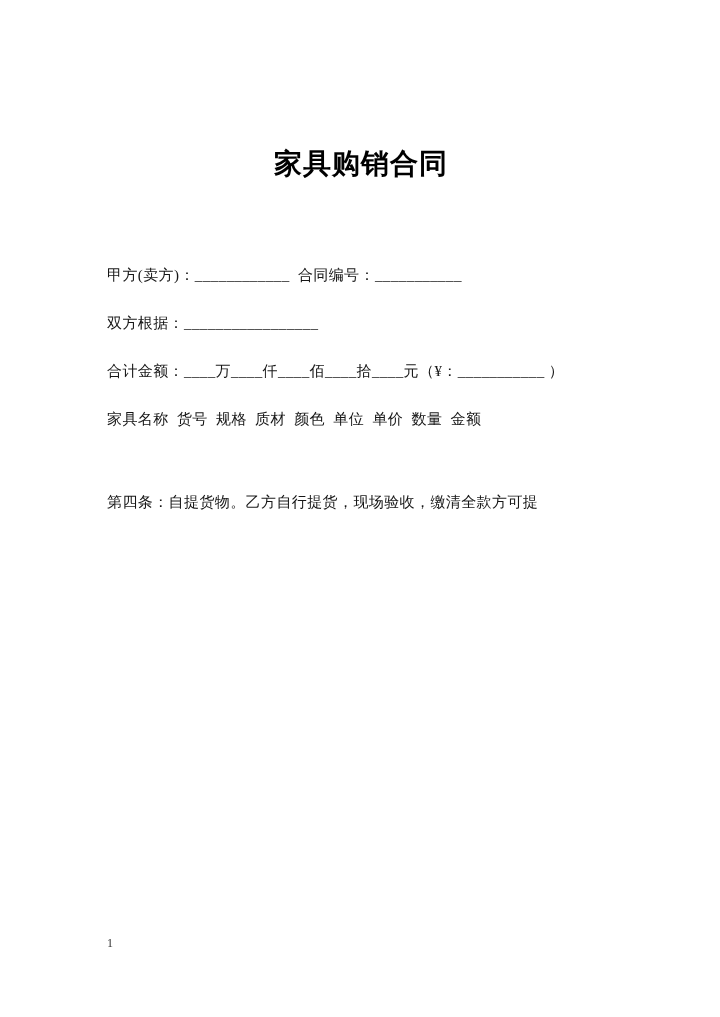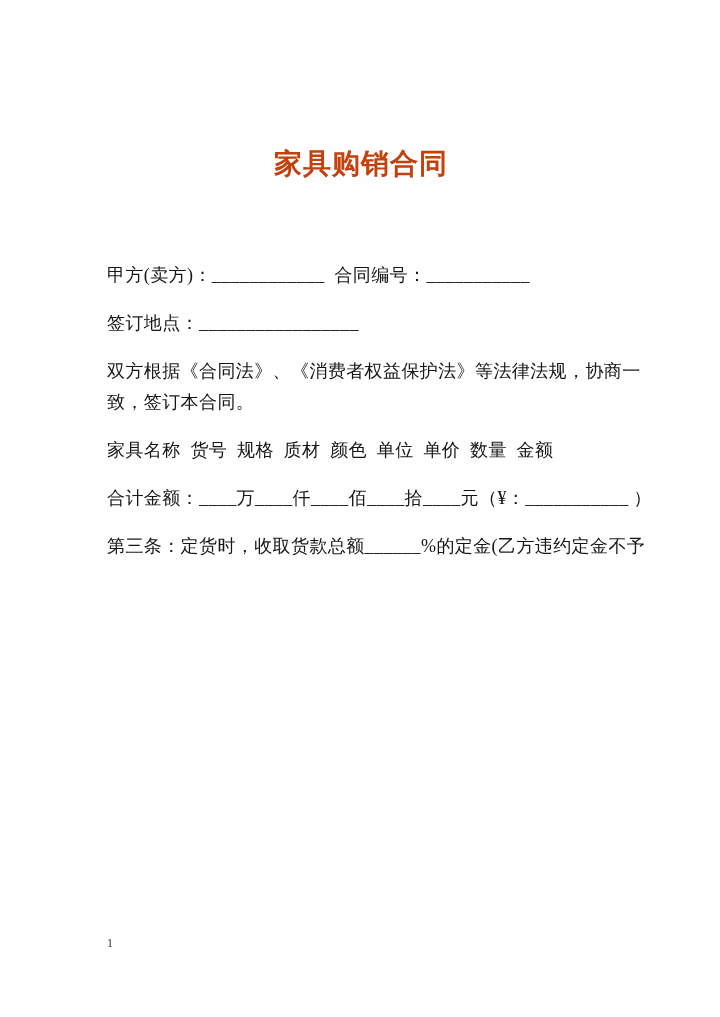--- a/index.html
+++ b/index.html
@@ -21,29 +21,29 @@
     left: 107px;
     top: 146px;
     width: 508px;
   }
   .title {
     margin: 0 0 78px 0;
     font-size: 28px;
     line-height: 36px;
     font-weight: bold;
     text-align: center;
-    color: #c2410c;
+    color: #000000;
     letter-spacing: 1px;
   }
   .para {
     margin: 0 0 17px 0;
     padding: 0;
   }
   .line {
-    font-size: 18px;
+    font-size: 15px;
     line-height: 31px;
     white-space: pre;
     letter-spacing: 0.4px;
   }
   .page-number {
     position: absolute;
     left: 107px;
     top: 936px;
     font-size: 12px;
     line-height: 14px;
@@ -56,43 +56,39 @@
 <div class="page">
   <div class="content">
 
     <h1 class="title">家具购销合同</h1>
 
     <p class="para">
       <span class="line">甲方(卖方)：____________  合同编号：___________</span>
     </p>
 
     <p class="para">
-      <span class="line">签订地点：_________________</span>
+      <span class="line">双方根据：_________________</span>
     </p>
 
 
+
+
     <p class="para">
-      <span class="line">双方根据《合同法》、《消费者权益保护法》等法律法规，协商一</span><br>
-      <span class="line">致，签订本合同。</span>
+      <span class="line">合计金额：____万____仟____佰____拾____元（¥：___________ ）</span>
     </p>
-
 
     <p class="para">
       <span class="line">家具名称  货号  规格  质材  颜色  单位  单价  数量  金额</span>
     </p>
 
-    <p class="para">
-      <span class="line">合计金额：____万____仟____佰____拾____元（¥：___________ ）</span>
-    </p>
-
 
     <p class="para">
-      <span class="line">第三条：定货时，收取货款总额______%的定金(乙方违约定金不予</span><br>
+      <br>
     </p>
 
     <p class="para">
-      <br>
+      <span class="line">第四条：自提货物。乙方自行提货，现场验收，缴清全款方可提</span><br>
     </p>
 
   </div>
 
   <div class="page-number">1</div>
 </div>
 
 </body></html>

